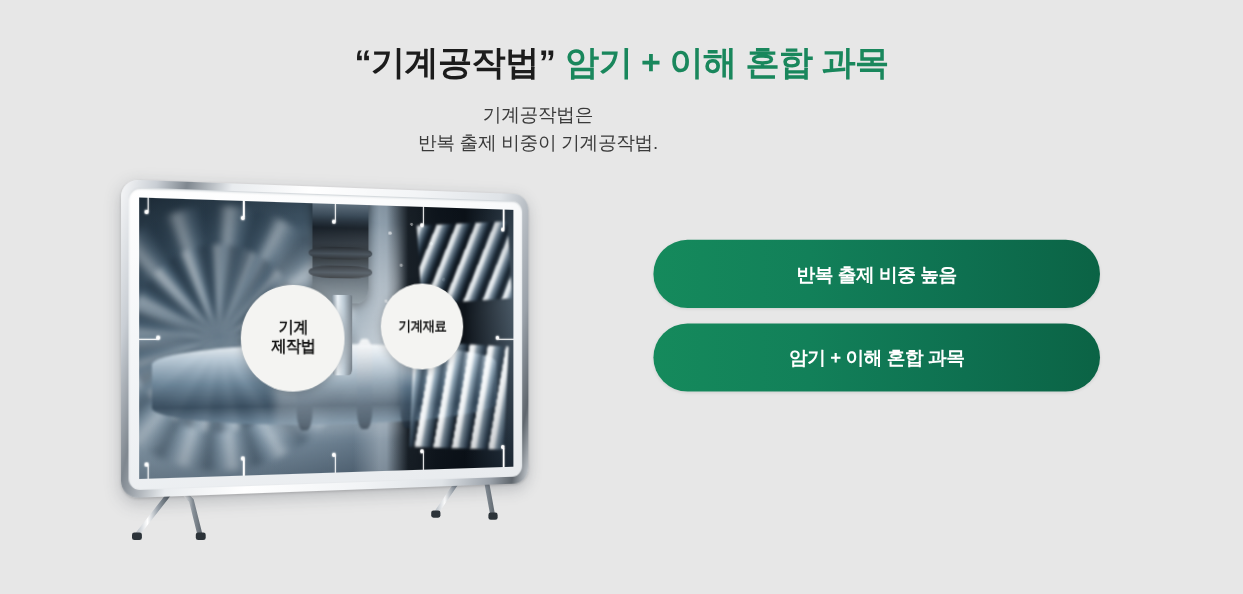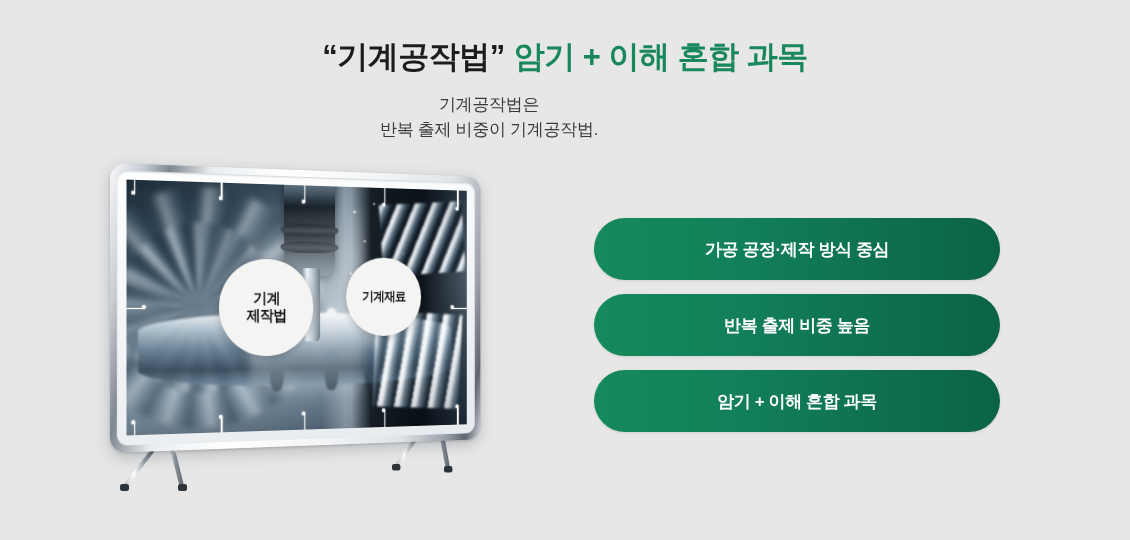--- a/index.html
+++ b/index.html
@@ -431,18 +431,17 @@
 
         <div class="tie-h" style="left:0; top:50%; width:5%;"></div>
         <div class="tie-dot" style="left:4.2%; top:49.2%;"></div>
         <div class="tie-h" style="right:0; top:50%; width:5%;"></div>
         <div class="tie-dot" style="right:4.2%; top:49.2%;"></div>
       </div>
     </div>
   </div>
 
   <div class="pill-group">
-    <div class="pill">가공 공정·제작 방식 중심</div>
     <div class="pill">반복 출제 비중 높음</div>
     <div class="pill">암기 + 이해 혼합 과목</div>
   </div>
 
 </div>
 
 </body></html>

